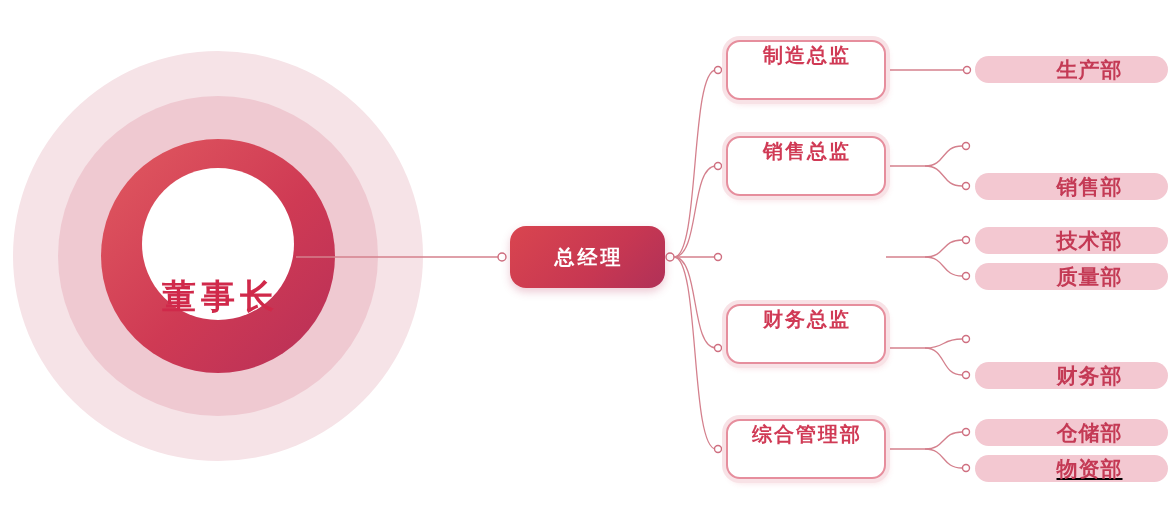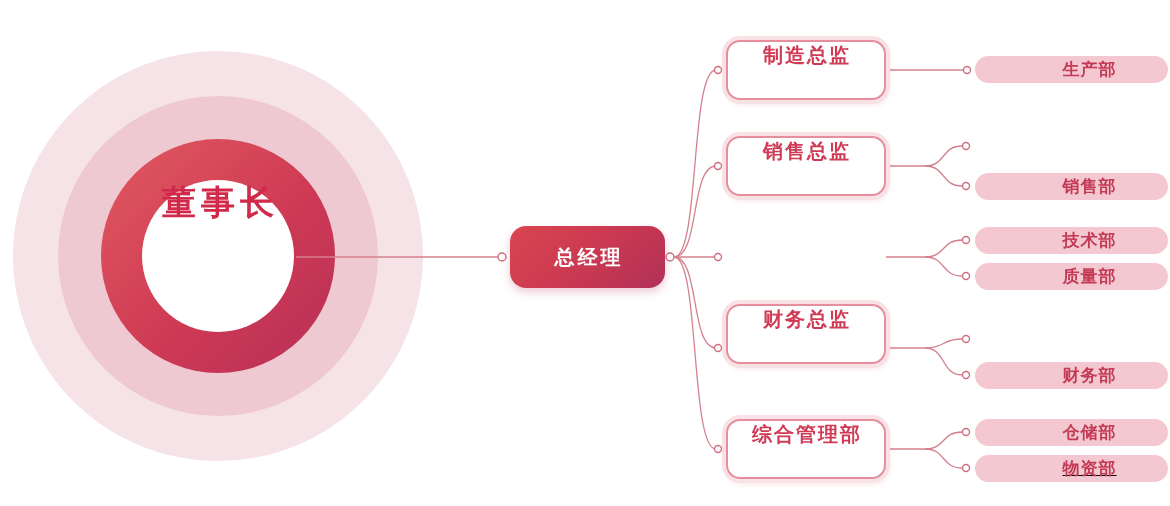--- a/index.html
+++ b/index.html
@@ -6,22 +6,22 @@
   .stage{
     position:relative;width:1170px;height:506px;overflow:hidden;background:#ffffff;
     font-family:"Liberation Sans","DejaVu Sans",sans-serif;
   }
   
   .circle{position:absolute;border-radius:50%;}
   .c-outer{left:13px;top:51px;width:410px;height:410px;background:#f6e3e7;}
   .c-middle{left:58px;top:96px;width:320px;height:320px;background:#efc9d1;}
   .c-ring{left:101px;top:139px;width:234px;height:234px;
           background:linear-gradient(135deg,#e15a60 0%,#cf3a54 55%,#b72f58 100%);}
-  .c-inner{left:142px;top:180px;width:152px;height:152px;background:#ffffff;
-           display:flex;align-items:flex-start;justify-content:center;}
+  .c-inner{left:142px;top:168px;width:152px;height:152px;background:#ffffff;
+           display:flex;align-items:flex-end;justify-content:center;}
   .chairman-label{color:#d0294a;font-size:34px;font-weight:bold;letter-spacing:5px;
                   text-indent:5px;white-space:nowrap;}
   
   svg.connectors{position:absolute;left:0;top:0;pointer-events:none;}
   .cline{stroke:#d4808d;stroke-width:1.3;fill:none;}
   .cdot{fill:#ffffff;stroke:#cf6f80;stroke-width:1.4;}
   
   .gm{
     position:absolute;left:510px;top:226px;width:155px;height:62px;border-radius:16px;
     background:linear-gradient(135deg,#d9454f 0%,#c73752 60%,#b03158 100%);
@@ -36,21 +36,21 @@
     box-shadow:0 0 0 4px #f8e2e6, 2px 4px 6px rgba(214,65,90,.18);
     display:flex;justify-content:center;
   }
   .director span{color:#d03a55;font-size:20px;font-weight:bold;letter-spacing:2px;text-indent:2px;white-space:nowrap;}
   .d1{top:40px;} .d2{top:136px;} .d3{top:227px;} .d4{top:304px;} .d5{top:419px;}
   
   .pill{
     position:absolute;left:975px;width:193px;height:27px;border-radius:14px;
     background:#f3c8d1;display:flex;align-items:center;justify-content:center;
   }
-  .pill span{color:#c43a55;font-size:17px;font-weight:bold;letter-spacing:1px;white-space:nowrap;margin-left:36px;}
+  .pill span{color:#c43a55;font-size:21px;font-weight:bold;letter-spacing:1px;white-space:nowrap;margin-left:36px;}
   .p1{top:56px;} .p2{top:133px;} .p3{top:173px;} .p4{top:227px;} .p5{top:263px;}
   .p6{top:326px;} .p7{top:362px;} .p8{top:419px;} .p9{top:455px;text-decoration:underline;}
 </style>
 </head>
 <body>
 
 <div class="stage">
 
   <div class="circle c-outer"></div>
   <div class="circle c-middle"></div>

